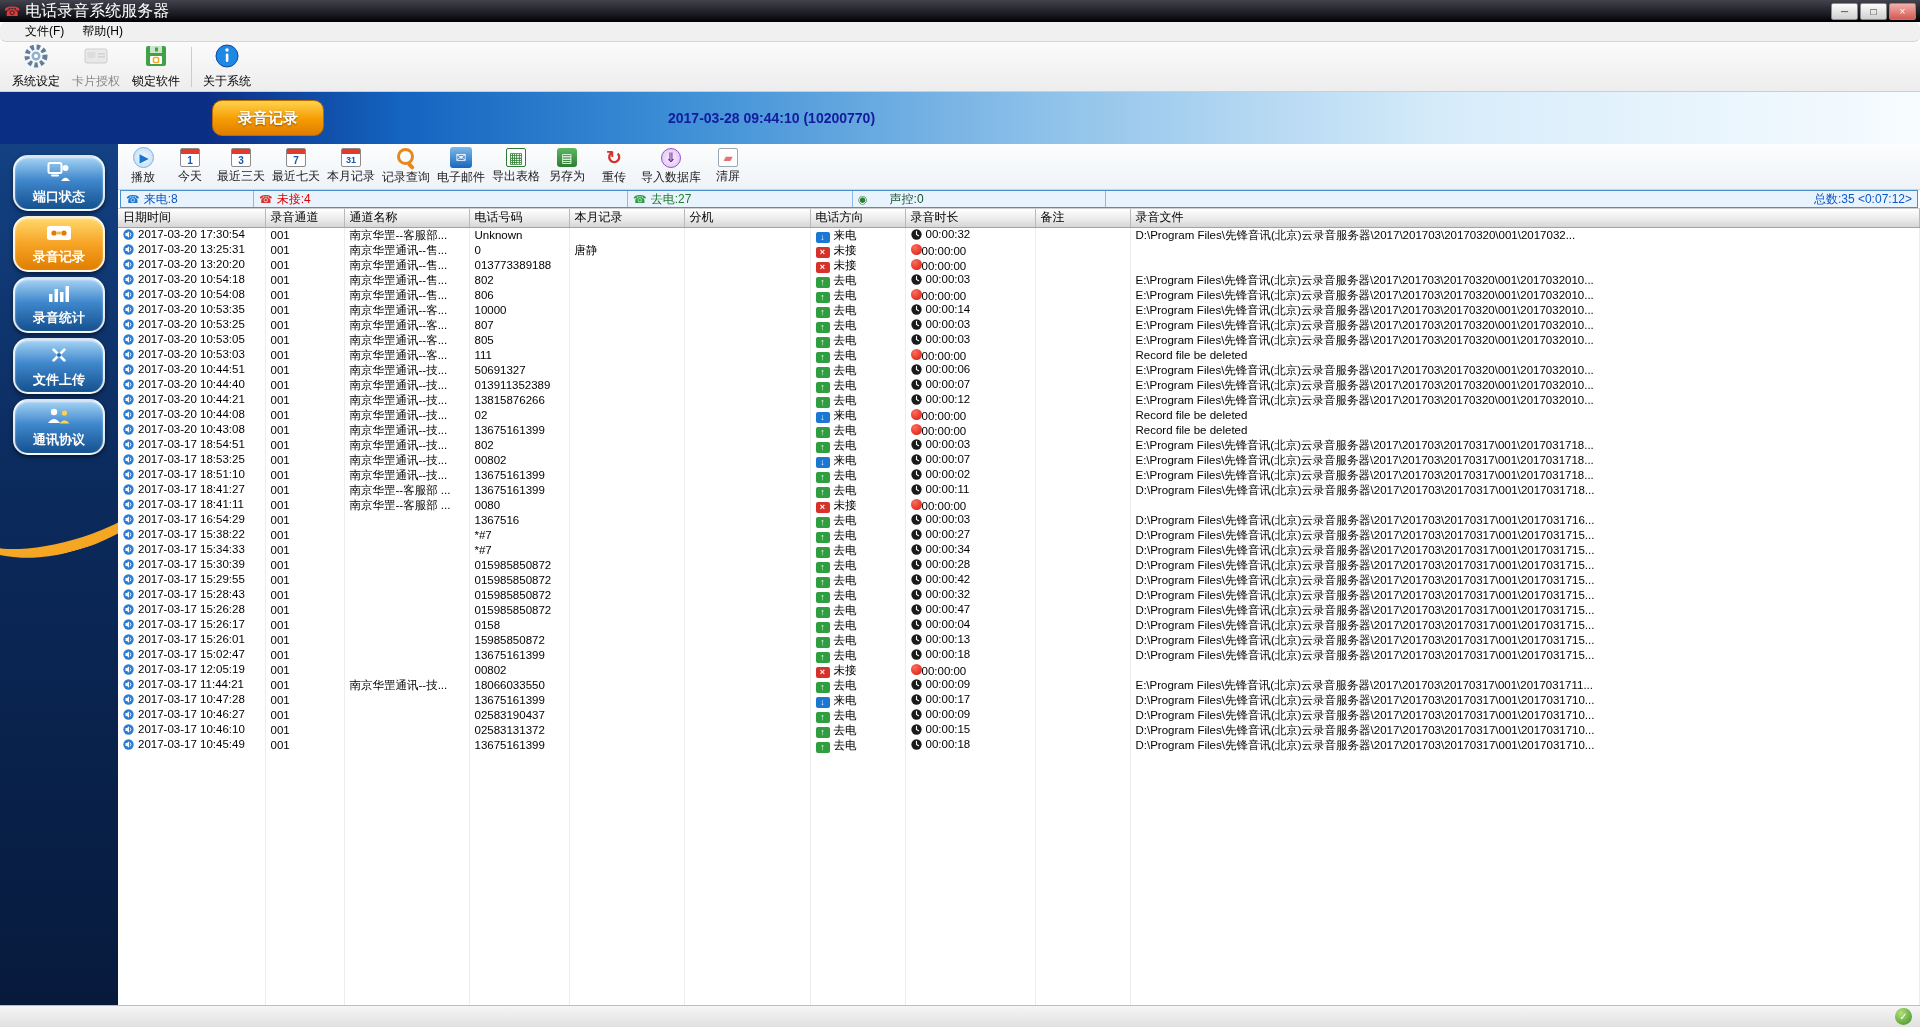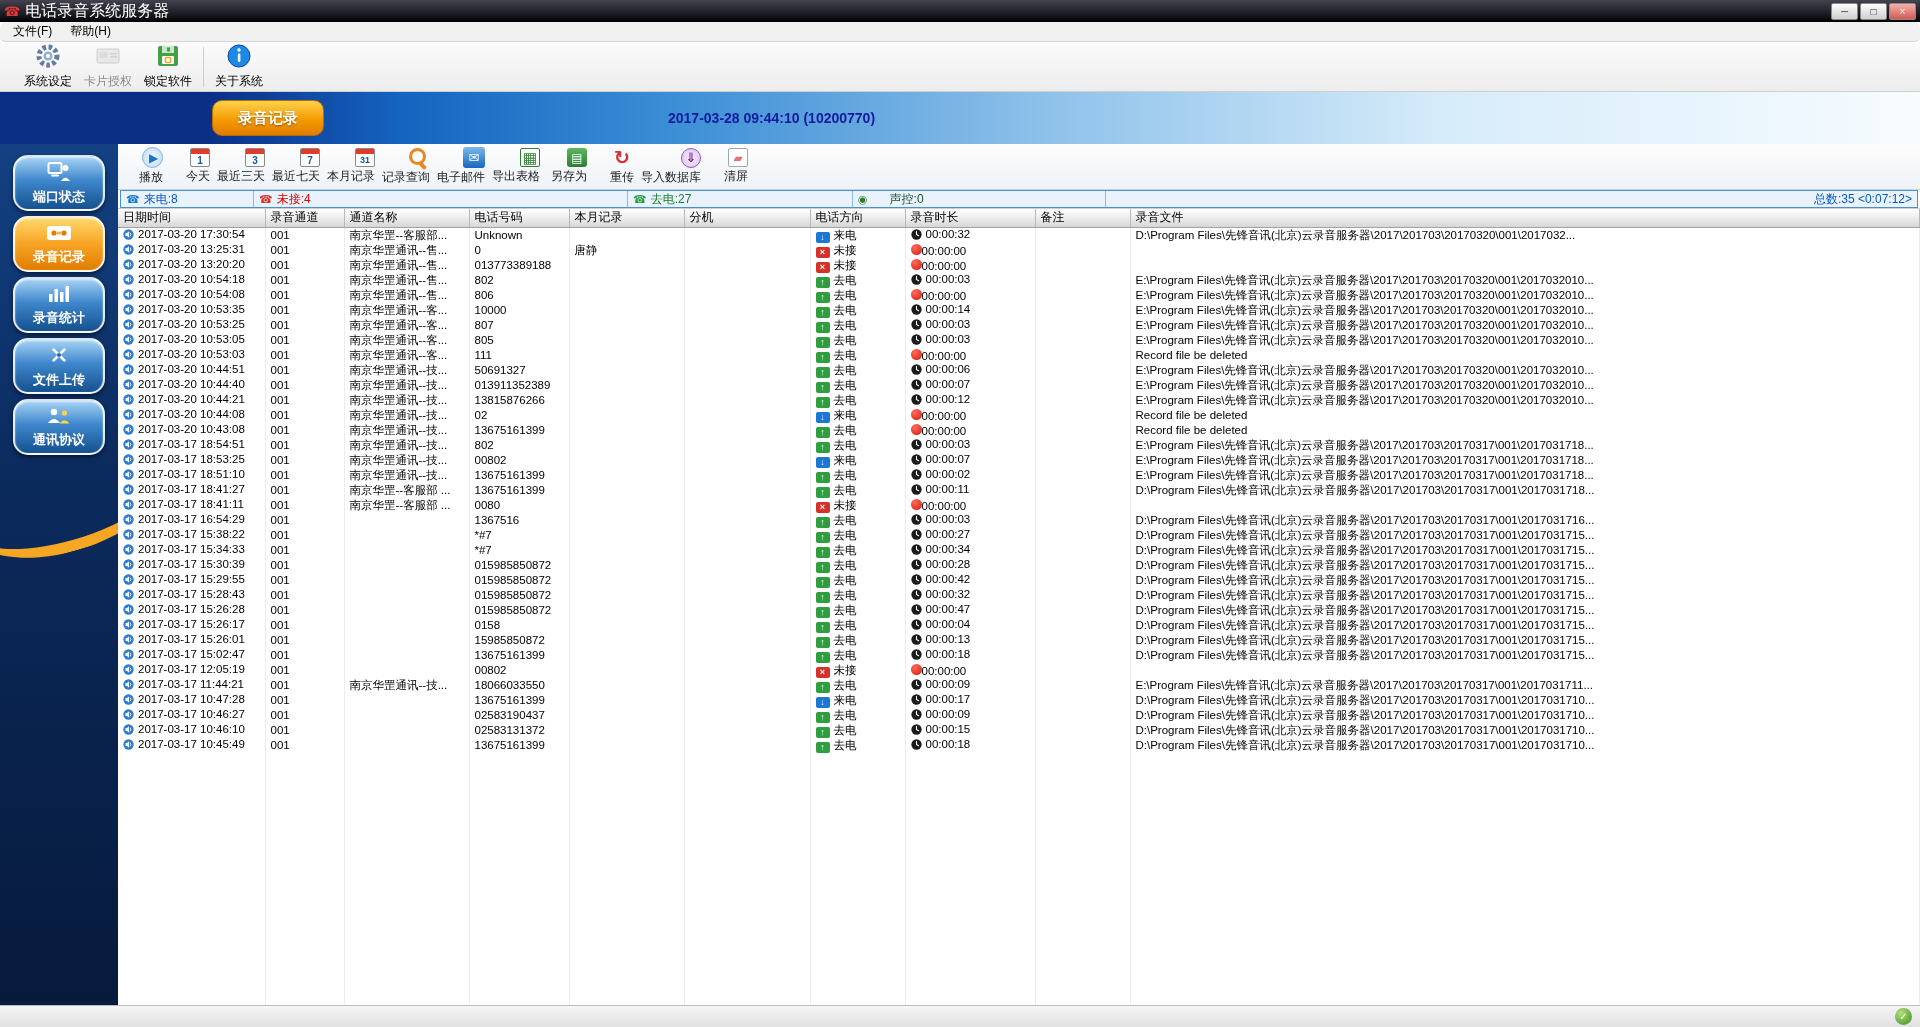--- a/index.html
+++ b/index.html
@@ -9,25 +9,25 @@
 
   
   .titlebar { height:22px; background:linear-gradient(180deg,#43434e,#17171f 70%,#000); color:#fff; display:flex; align-items:center; padding:0 4px; flex:0 0 auto; }
   .app-icon { color:#e53935; font-size:13px; margin-right:5px; }
   .title-text { font-size:16px; }
   .title-spacer { flex:1; }
   .win-btn { width:27px; height:17px; margin-left:2px; background:linear-gradient(180deg,#fdfdfd,#cfcfcf); border:1px solid #8a8a8a; border-radius:2px; display:flex; align-items:center; justify-content:center; font-size:10px; color:#222; cursor:pointer; }
   .win-btn.close { background:linear-gradient(180deg,#f3b0ab,#d15b52); color:#fff; }
 
   
-  .menubar { height:20px; background:#f0f0f0; border-bottom:1px solid #d6d6d6; display:flex; align-items:center; padding:0 4px; flex:0 0 auto;border-radius:6px; }
+  .menubar { height:20px; background:#f0f0f0; border-bottom:1px solid #d6d6d6; display:flex; align-items:center; padding:0 16px; flex:0 0 auto;border-radius:6px; }
   .menu-item { padding:2px 9px; cursor:pointer; }
 
   
-  .toolbar1 { height:50px; background:linear-gradient(180deg,#fbfbfb,#ededed); border-bottom:1px solid #cfcfcf; display:flex; align-items:center; padding:0 20px; gap:4px; flex:0 0 auto; }
+  .toolbar1 { height:50px; background:linear-gradient(180deg,#fbfbfb,#ededed); border-bottom:1px solid #cfcfcf; display:flex; align-items:center; padding:0 8px; gap:4px; flex:0 0 auto; }
   .tb1-btn { width:56px; height:46px; display:flex; flex-direction:column; align-items:center; justify-content:center; gap:1px; cursor:pointer; border-radius:3px; }
   .tb1-btn .lbl { font-size:12px; }
   .tb1-btn.disabled { opacity:.45; filter:grayscale(1); }
   .vsep { width:1px; height:40px; background:#cccccc; margin:0 3px; }
 
   
   .banner { height:52px; position:relative; flex:0 0 auto;
     background:linear-gradient(90deg,#0b2e85 0px,#0b2e85 205px,#1464c0 400px,#3d8fd6 680px,#8fc2ea 1050px,#d7ecfa 1450px,#f7fcff 1920px); }
   .logo-block { position:absolute; left:0; top:0; width:205px; height:52px; background:#fff; clip-path:polygon(0 0,93% 0,78% 100%,0 100%); display:flex; align-items:center; padding:2px 8px; }
   .logo-vaa { color:#d8001c; font-size:30px; font-weight:bold; font-style:italic; letter-spacing:1px; line-height:1; }
@@ -42,21 +42,21 @@
   .main { flex:1; display:flex; min-height:0; }
   .sidebar { width:118px; background:linear-gradient(180deg,#134183 0%,#0b2a5c 40%,#071a3c 100%); position:relative; padding-top:6px; flex:0 0 auto; overflow:hidden; }
   .side-btn { width:92px; height:56px; margin:5px auto; border-radius:15px; background:linear-gradient(180deg,#a6d4f5 0%,#3f87cc 45%,#14518f 100%); border:2px solid rgba(255,255,255,.85); box-shadow:0 2px 4px rgba(0,0,0,.55), inset 0 1px 2px rgba(255,255,255,.6); display:flex; flex-direction:column; align-items:center; justify-content:center; gap:2px; color:#fff; font-weight:bold; font-size:13px; cursor:pointer; position:relative; z-index:2; }
   .side-btn.active { background:linear-gradient(180deg,#ffd96b 0%,#f7a325 50%,#e07e00 100%); }
   .swoosh { position:absolute; left:-36px; top:312px; width:200px; height:96px; border-radius:50%; border-bottom:11px solid #f5a623; transform:rotate(-16deg); z-index:1; }
 
   .content { flex:1; display:flex; flex-direction:column; min-width:0; background:#fff; }
 
   
   .toolbar2 { height:46px; background:linear-gradient(180deg,#fdfdfd,#eef3f8); border-bottom:1px solid #c9d6e2; display:flex; align-items:center; padding:0 2px; gap:1px; flex:0 0 auto; }
-  .t2-btn { min-width:46px; height:42px; display:flex; flex-direction:column; align-items:flex-end; justify-content:center; gap:1px; cursor:pointer; border-radius:3px; padding:0 3px; }
+  .t2-btn { min-width:46px; height:42px; display:flex; flex-direction:column; align-items:center; justify-content:center; gap:1px; cursor:pointer; border-radius:3px; padding:0 3px; }
   .t2-btn .lbl { font-size:12px; color:#222; white-space:nowrap; }
   .t2-icon { width:24px; height:21px; display:flex; align-items:center; justify-content:center; position:relative; }
   .i-play { background:radial-gradient(circle,#f2f9ff,#bcd9f2); border:1px solid #7fb3e0; border-radius:50%; width:21px; height:21px; }
   .i-play::before { content:"▶"; color:#1673d1; font-size:12px; margin-left:2px; }
   .i-cal { width:20px; height:19px; background:linear-gradient(180deg,#e23b2e 0 5px,#fff 5px); border:1px solid #8a8a8a; border-radius:2px; }
   .i-cal::after { position:absolute; left:0; right:0; top:6px; text-align:center; font-size:10px; font-weight:bold; color:#1456b0; }
   .i-cal-1::after { content:"1"; }
   .i-cal-3::after { content:"3"; }
   .i-cal-7::after { content:"7"; }
   .i-cal-31::after { content:"31"; font-size:9px; }

